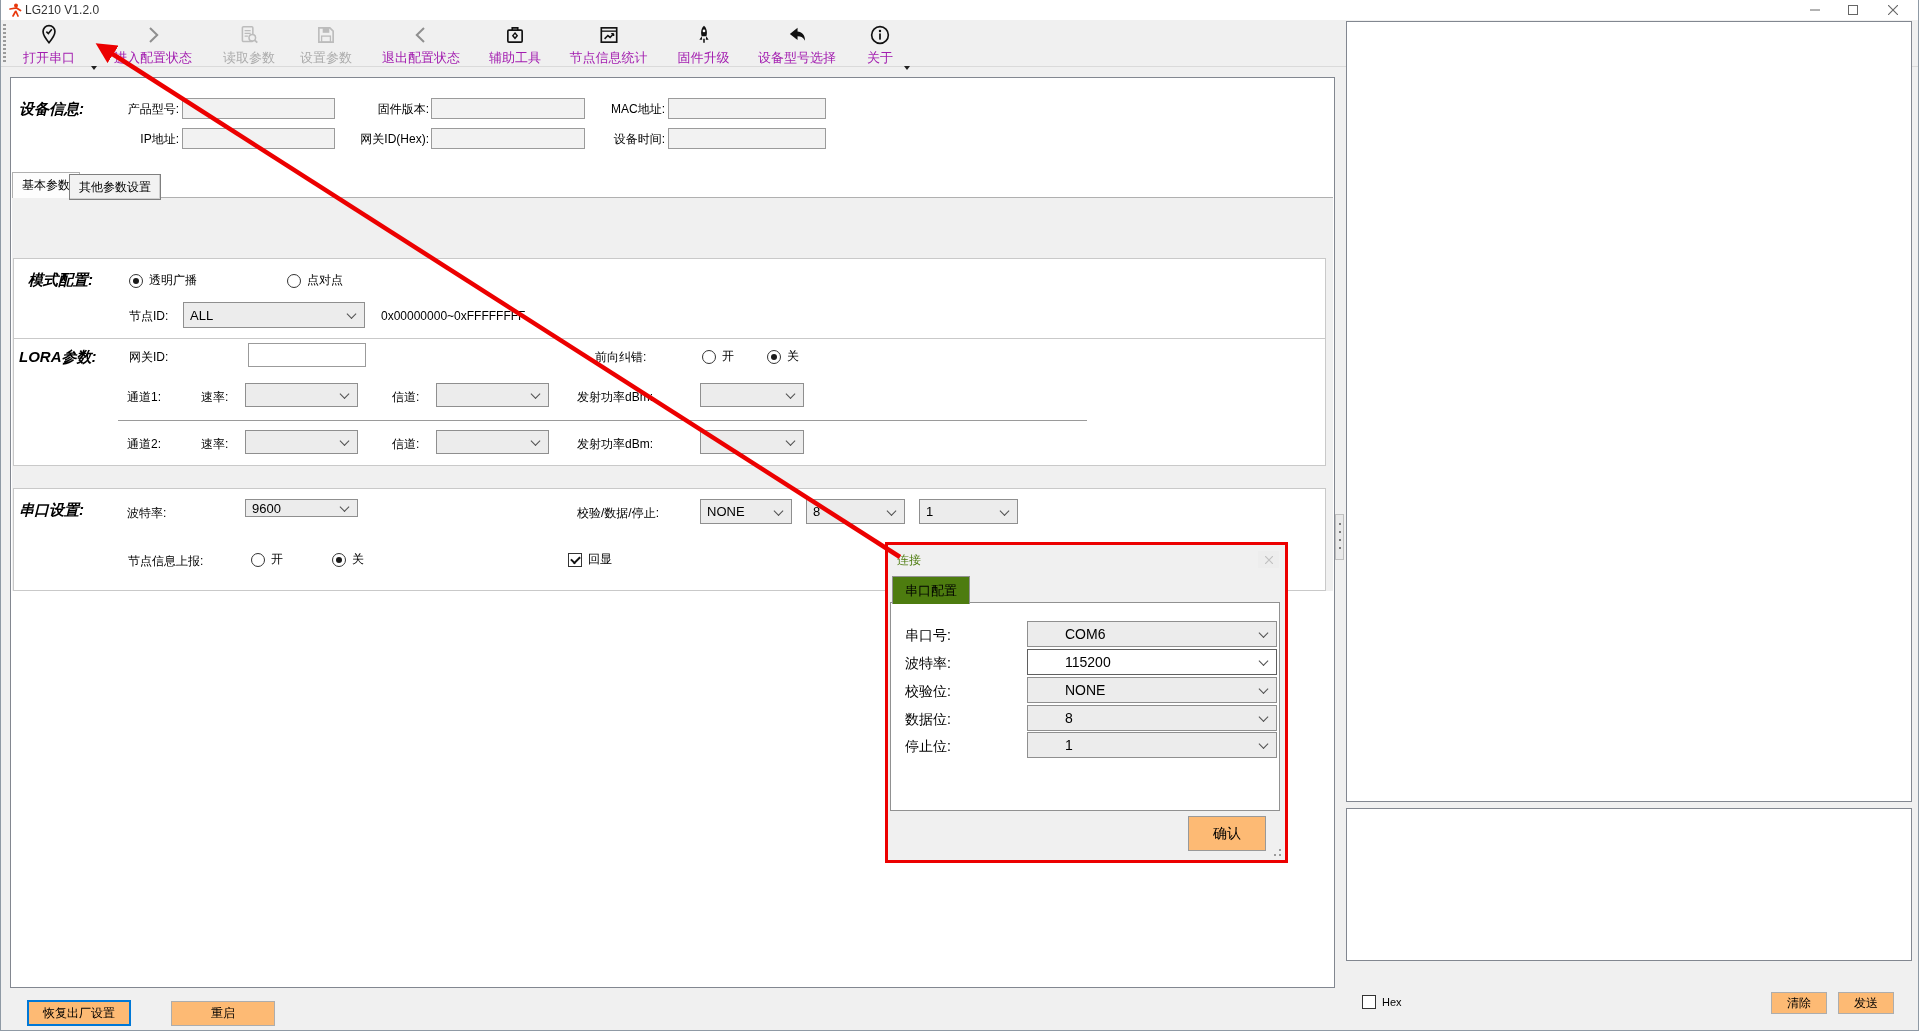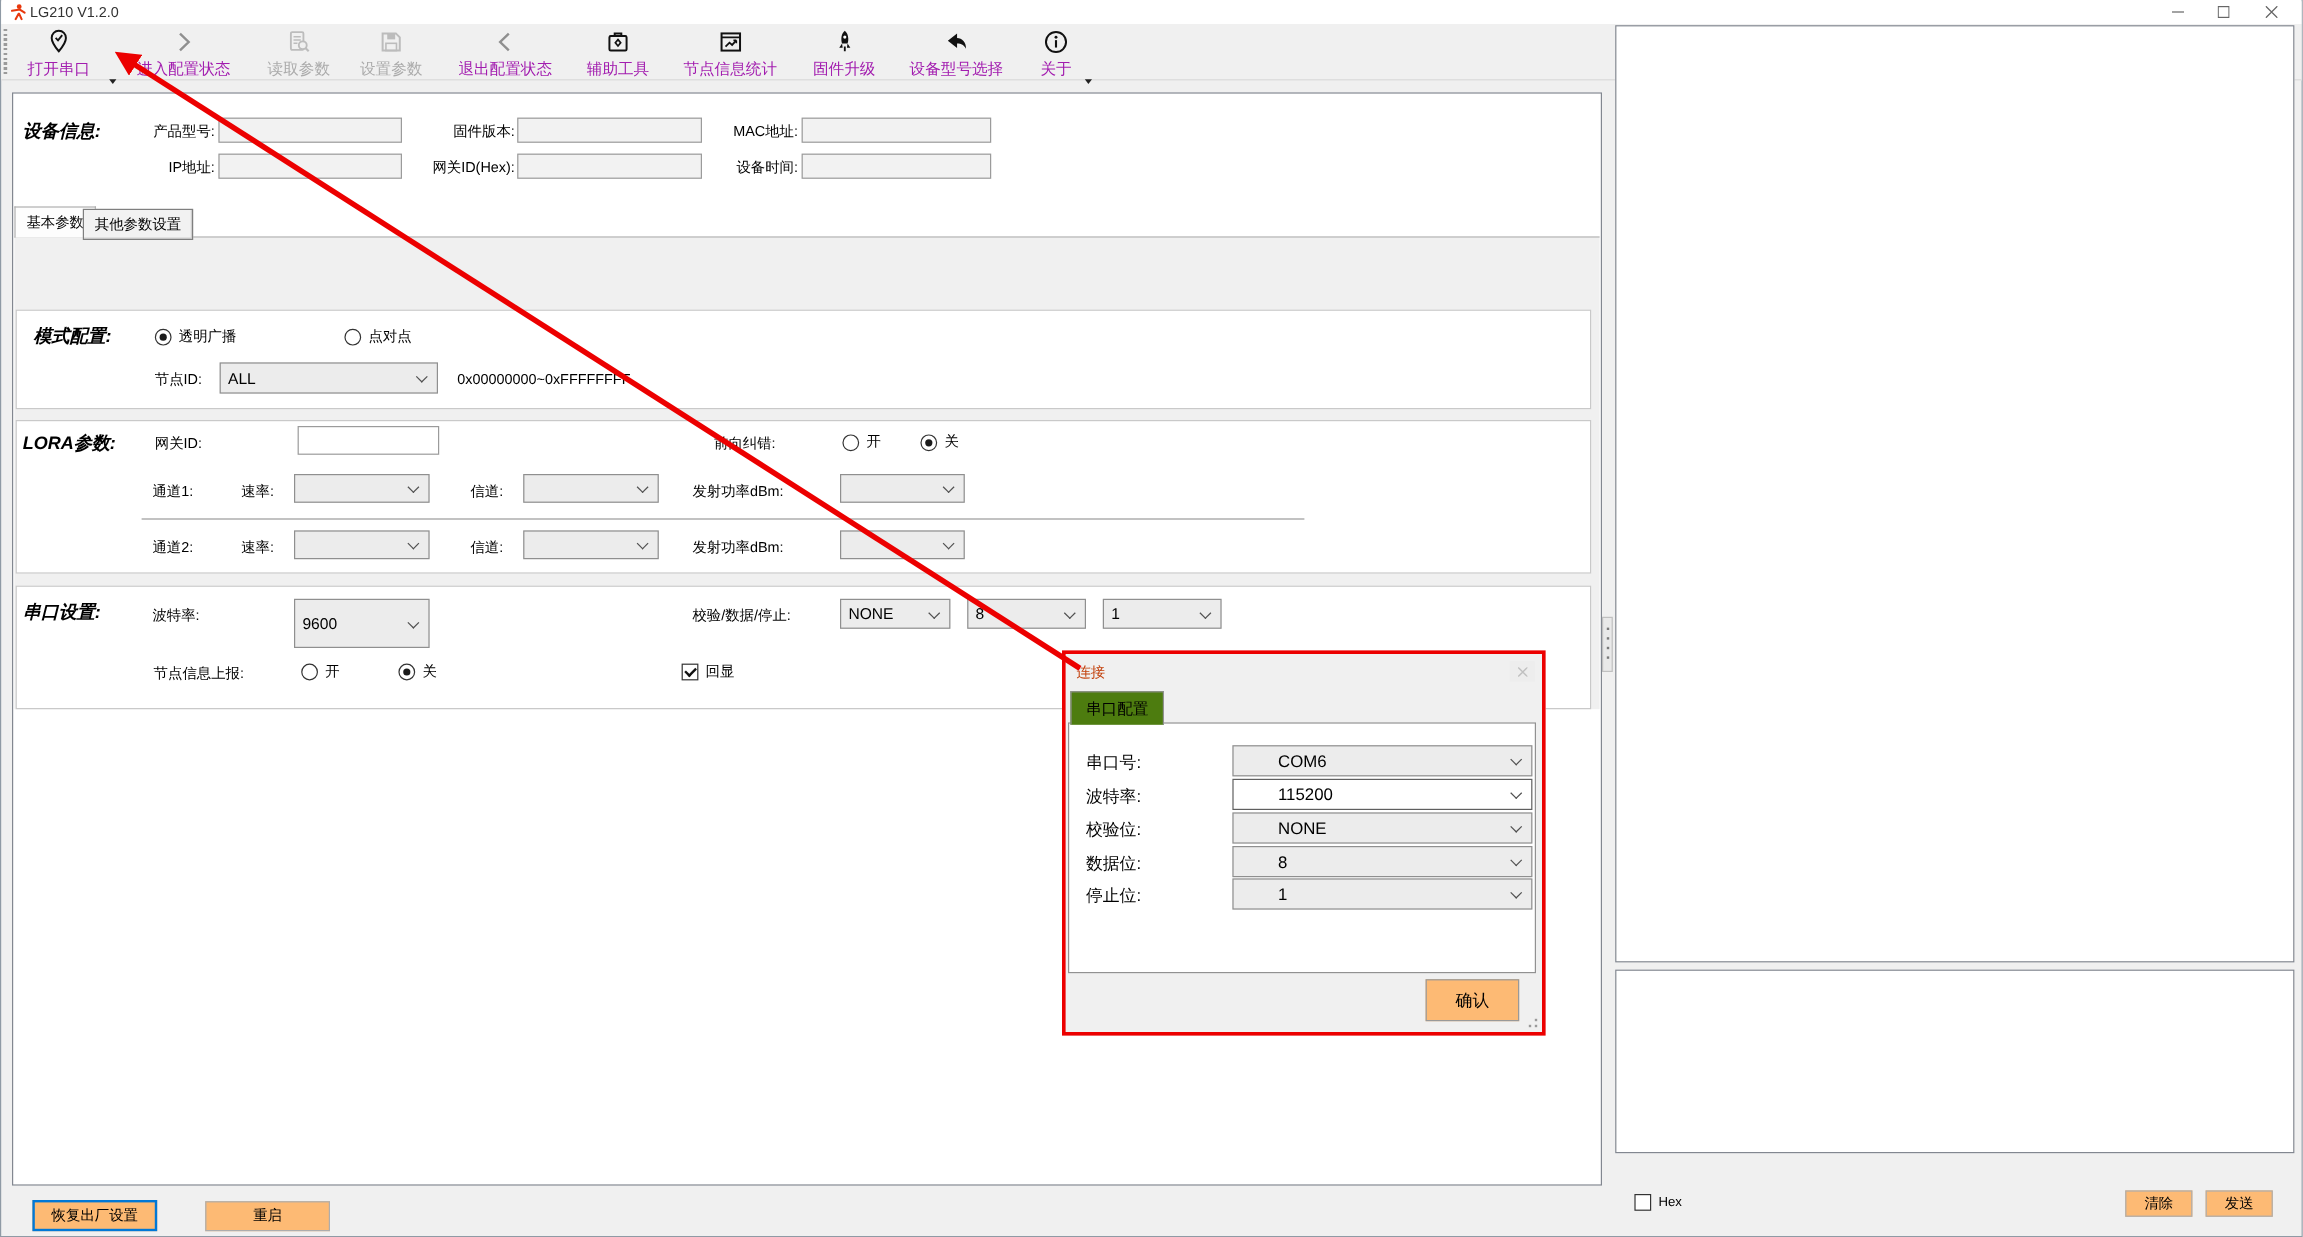--- a/index.html
+++ b/index.html
@@ -51,21 +51,21 @@
   .tab{position:absolute;font-size:12px;display:flex;align-items:center;padding:0 9px;box-sizing:border-box;white-space:nowrap;}
   .tab.active{background:#fdfdfd;border:1px solid #b0b0b0;border-bottom:none;z-index:2;}
   .tab.other{background:#f2f2f2;border:1px solid #7f7f7f;box-shadow:inset -1px -1px 0 #cfcfcf;z-index:3;}
   .btn{position:absolute;background:#fdba74;border:1px solid #adadad;box-sizing:border-box;
        display:flex;align-items:center;justify-content:center;font-size:12px;cursor:default;white-space:nowrap;}
   .btn.focus{border:2px solid #0078d7;}
   .sep{position:absolute;border-top:1px solid #9a9a9a;}
   
   .dlg{position:absolute;left:885px;top:542px;width:403px;height:321px;background:#f0f0f0;
        border:3px solid #ec0000;box-sizing:border-box;z-index:20;}
-  .dlg-title{position:absolute;left:9px;top:7px;font-size:12px;color:#c2410c;}
+  .dlg-title{position:absolute;left:9px;top:7px;font-size:12px;color:#4d7c0f;}
   .dlg-close{position:absolute;right:6px;top:6px;width:21px;height:17px;background:#ededed;color:#c8c8c8;
        display:flex;align-items:center;justify-content:center;font-size:11px;}
   .dlg-tab{position:absolute;left:4px;top:31px;height:27px;background:#4d7c0f;border:1px solid #919191;border-bottom:none;
        display:flex;align-items:center;padding:0 12px;font-size:13px;z-index:2;}
   .dlg-content{position:absolute;left:2px;top:57px;width:390px;height:209px;background:#fff;border:1px solid #919191;box-sizing:border-box;}
   .dlg-lbl{position:absolute;left:17px;font-size:14px;white-space:nowrap;}
   .dlg .combo{left:139px;width:250px;height:26px;font-size:14px;padding-left:37px;}
   .dlg-grip{position:absolute;right:4px;bottom:4px;width:2px;height:2px;background:#9a9a9a;
        box-shadow:-5px 0 0 #9a9a9a,0 -5px 0 #9a9a9a;}
   .arrow-svg{position:absolute;left:0;top:0;z-index:30;pointer-events:none;}
@@ -228,21 +228,21 @@
         <span class="radio"></span>
         <span class="rlbl">点对点</span>
       </span>
       <span class="lbl" style="left:115px;top:50px">节点ID:</span>
       <span class="combo" style="left:169px;top:43px;width:182px;height:26px">
         <span>ALL</span>
       </span>
       <span class="lbl" style="left:367px;top:50px">0x00000000~0xFFFFFFFF</span>
     </div>
 
-    <div class="secbox" style="left:2px;top:272px;width:1313px;height:128px">
+    <div class="secbox" style="left:2px;top:260px;width:1313px;height:128px">
       <span class="sect" style="left:5px;top:9px">LORA参数:</span>
       <span class="lbl" style="left:115px;top:11px">网关ID:</span>
       <span class="tinput white" style="left:234px;top:4px;width:118px;height:24px"></span>
       <span class="lbl" style="left:581px;top:11px">前向纠错:</span>
       <span class="radio-row" style="left:688px;top:9px">
         <span class="radio"></span>
         <span class="rlbl">开</span>
       </span>
       <span class="radio-row" style="left:753px;top:9px">
         <span class="radio on"></span>
@@ -276,21 +276,21 @@
       </span>
       <span class="lbl" style="left:563px;top:98px">发射功率dBm:</span>
       <span class="combo" style="left:686px;top:91px;width:104px;height:24px">
         <span></span>
       </span>
     </div>
 
     <div class="secbox" style="left:2px;top:410px;width:1313px;height:103px">
       <span class="sect" style="left:5px;top:12px">串口设置:</span>
       <span class="lbl" style="left:113px;top:17px">波特率:</span>
-      <span class="combo" style="left:231px;top:10px;width:113px;height:41px">
+      <span class="combo" style="left:231px;top:10px;width:113px;height:18px">
         <span>9600</span>
       </span>
       <span class="lbl" style="left:563px;top:17px">校验/数据/停止:</span>
       <span class="combo" style="left:686px;top:10px;width:92px;height:25px">
         <span>NONE</span>
       </span>
       <span class="combo" style="left:792px;top:10px;width:99px;height:25px">
         <span>8</span>
       </span>
       <span class="combo" style="left:905px;top:10px;width:99px;height:25px">

